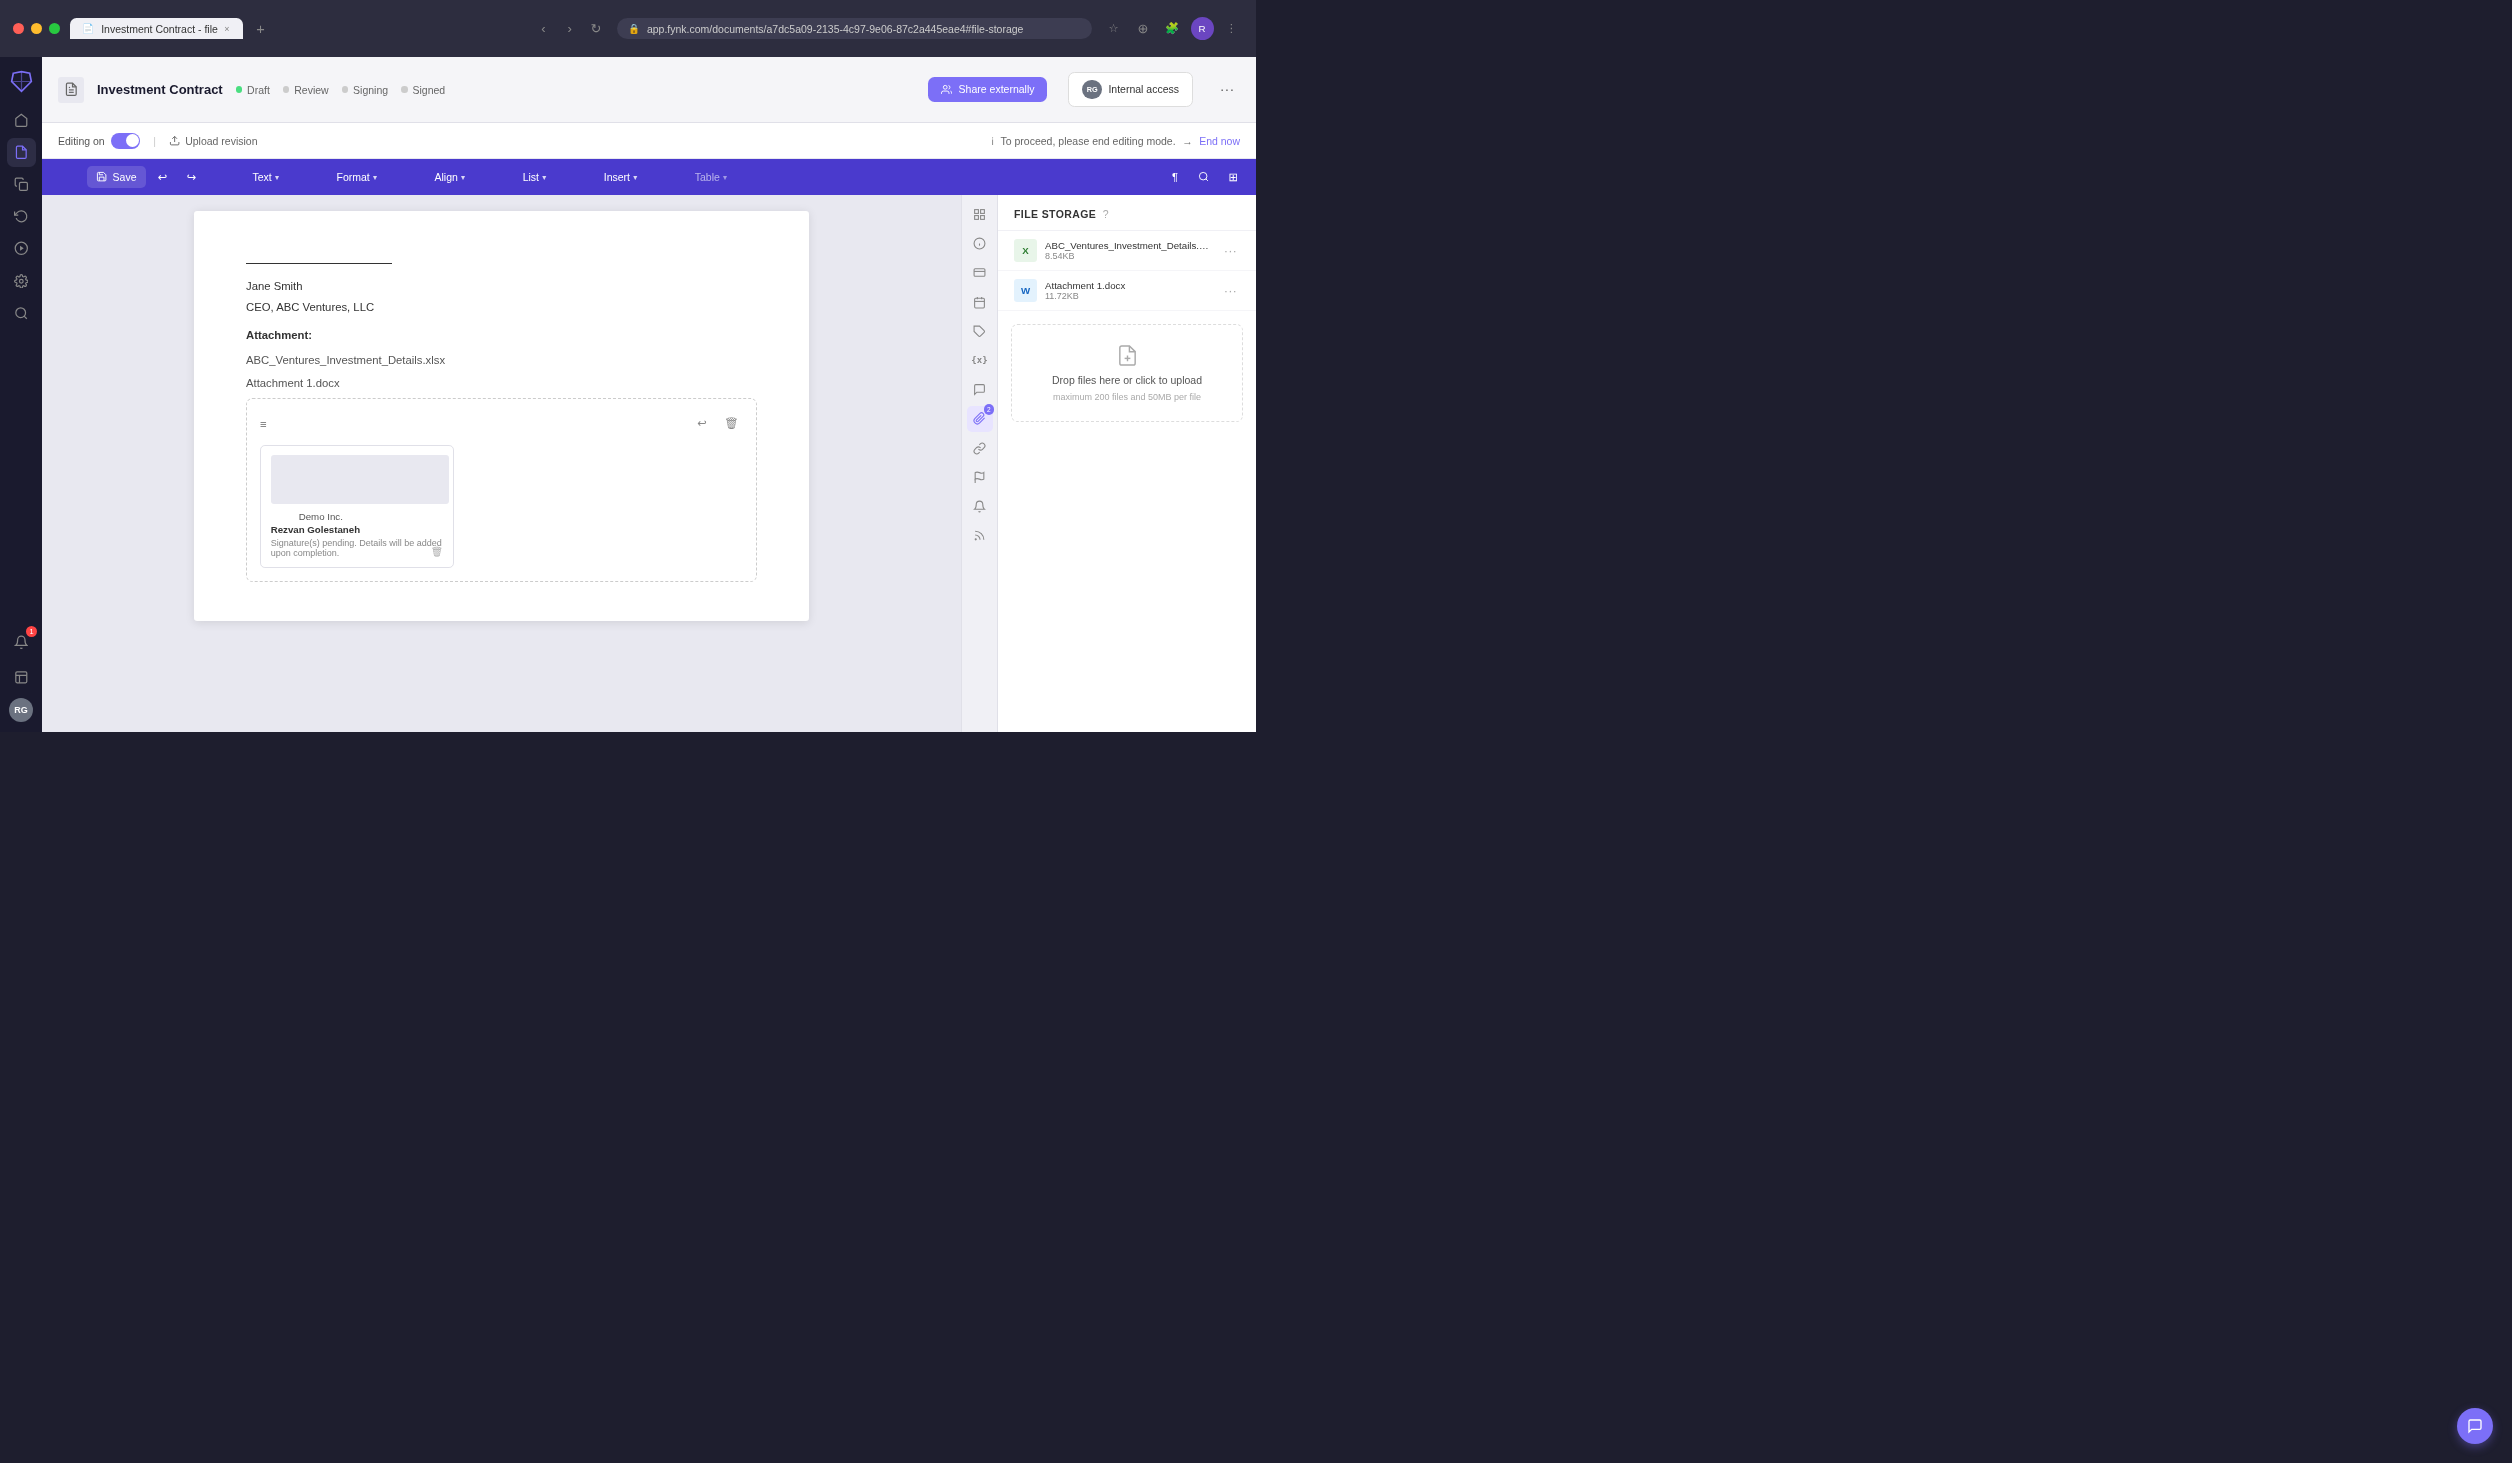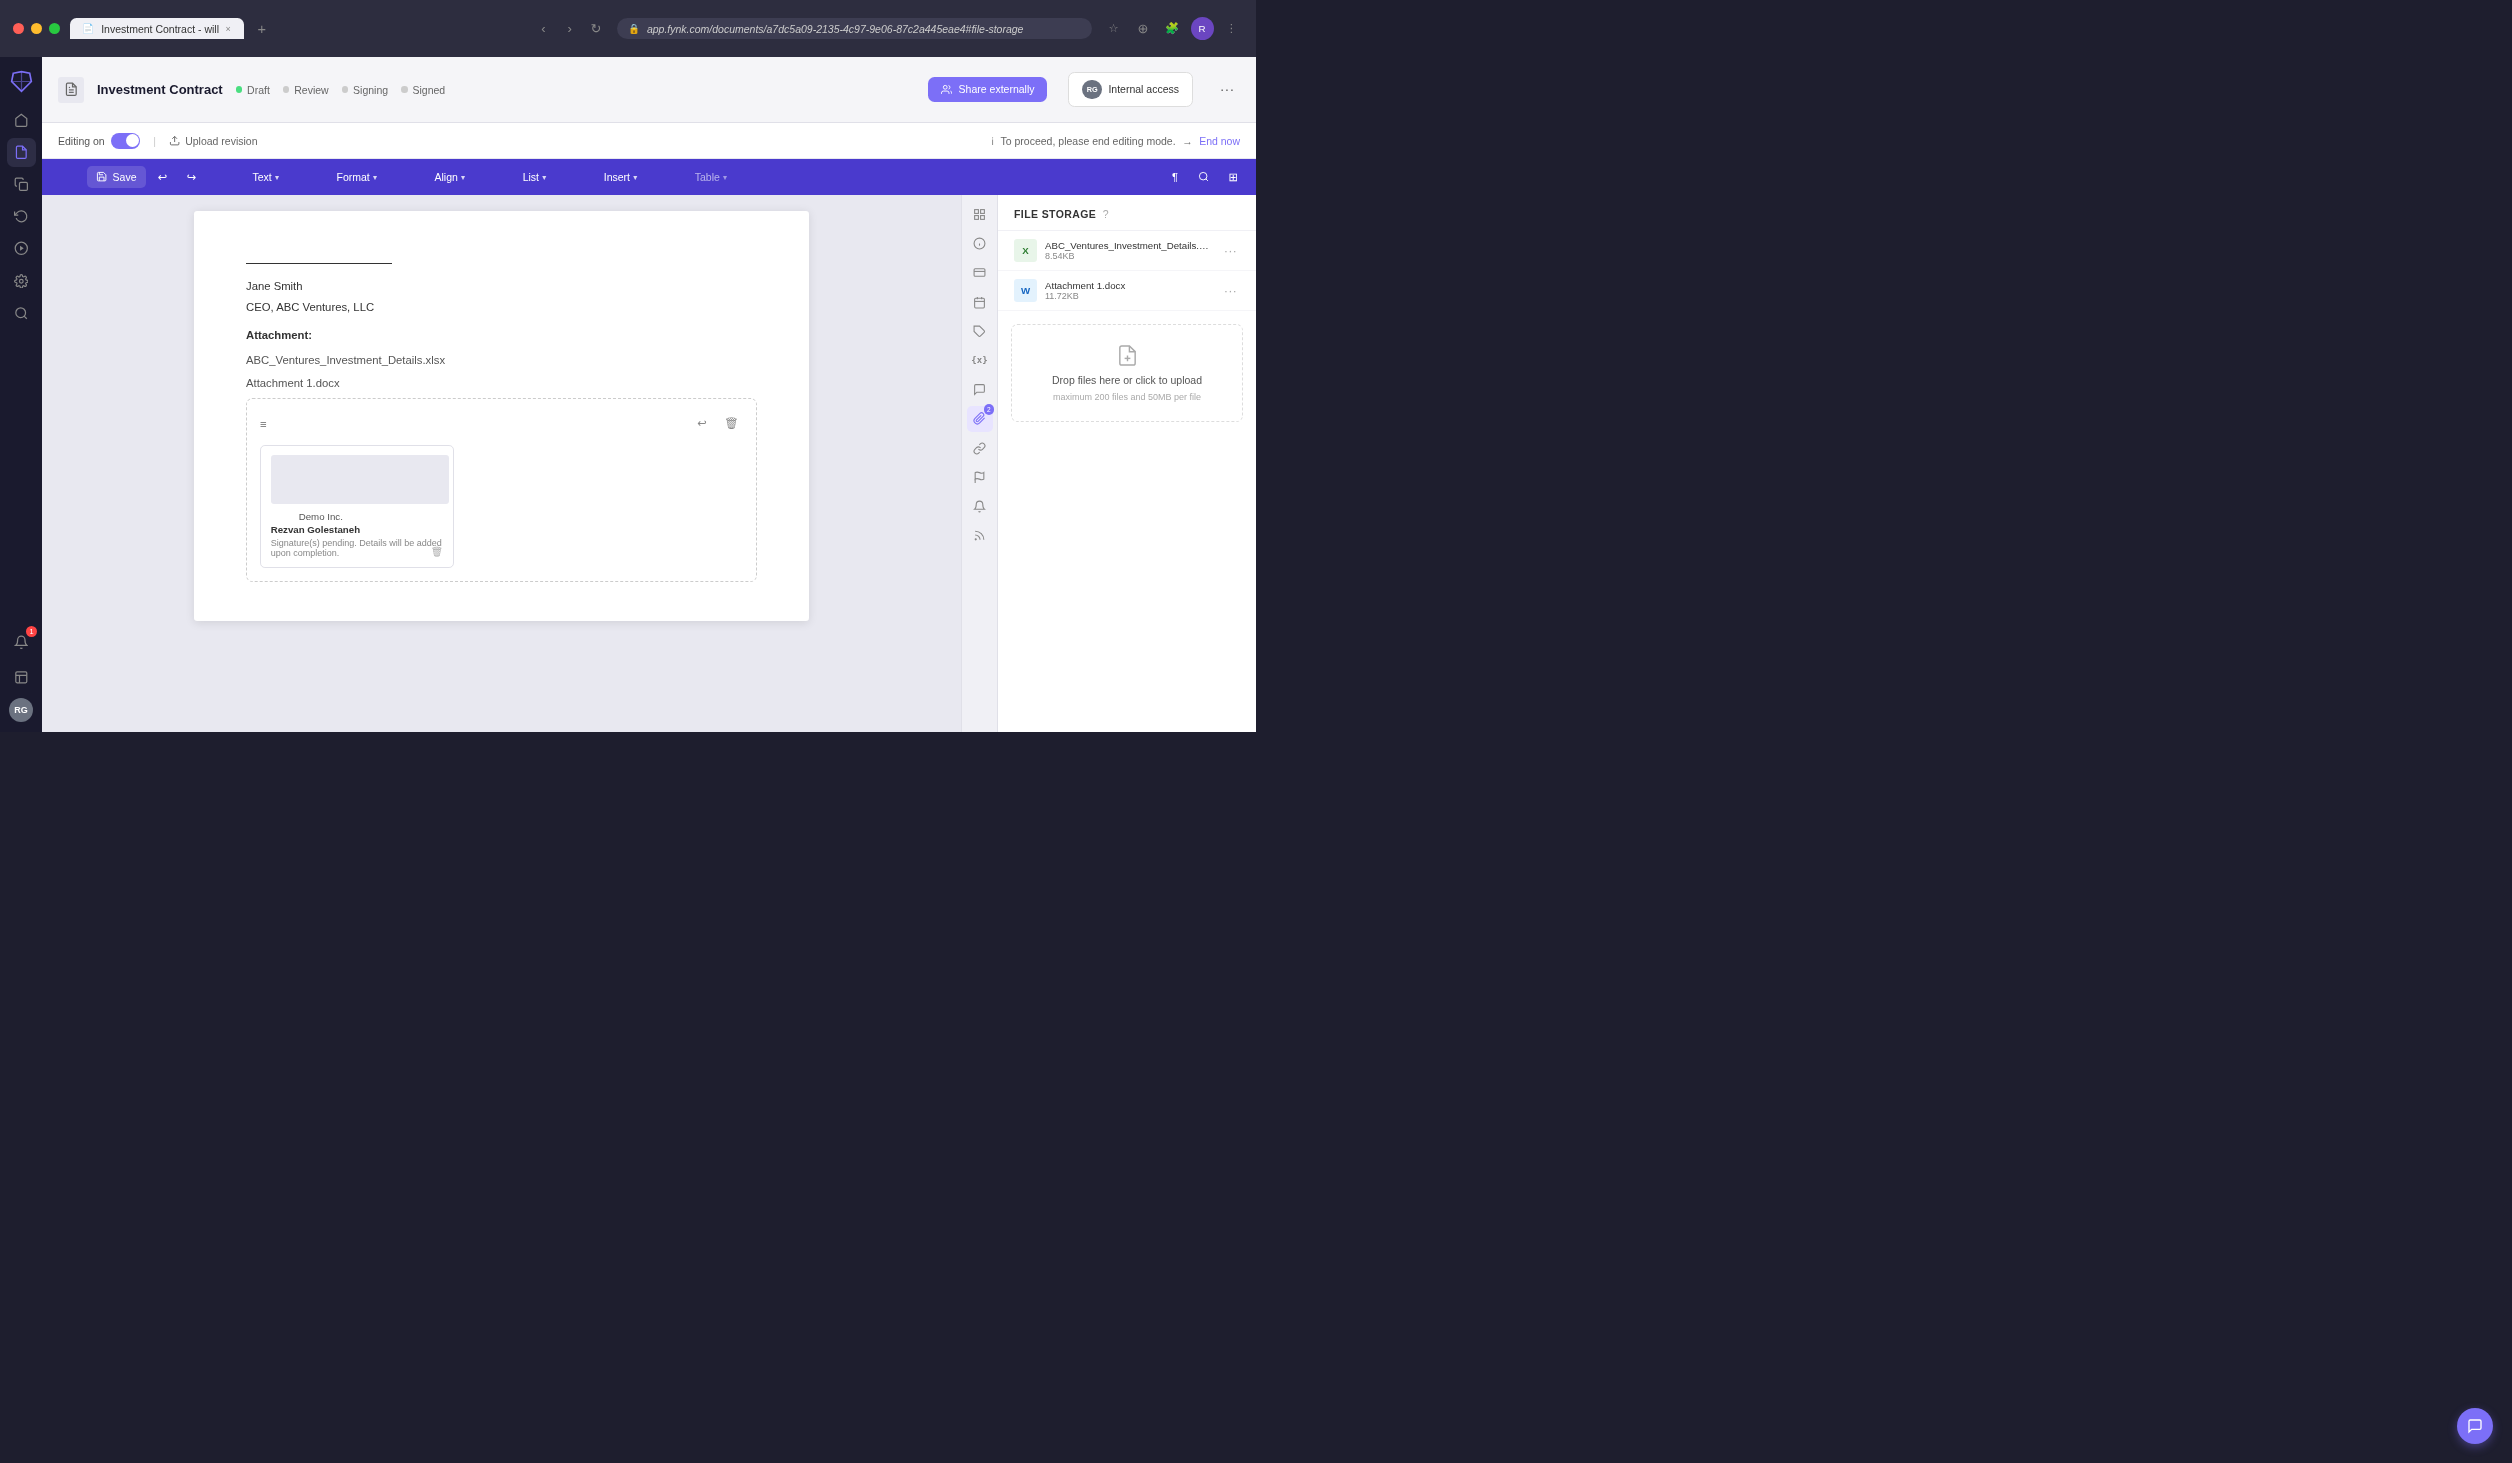--- a/index.html
+++ b/index.html
@@ -137,33 +137,33 @@
 
 <div class="browser-chrome">
   <div class="traffic-lights">
     <div class="tl tl-red"></div>
     <div class="tl tl-yellow"></div>
     <div class="tl tl-green"></div>
   </div>
   <div class="tab-bar">
     <div class="tab active">
       <span style="font-size:9.7px;">📄</span>
-      <span>Investment Contract - will</span>
+      <span>Investment Contract - file</span>
       <span class="tab-close">×</span>
     </div>
     <div class="tab-add">+</div>
   </div>
   <div class="nav-buttons">
     <button class="nav-btn">‹</button>
     <button class="nav-btn">›</button>
     <button class="nav-btn">↻</button>
   </div>
   <div class="address-bar">
     <span class="lock">🔒</span>
-    <span style="font-size:10.5px;color:#ccc;font-style:italic;">app.fynk.com/documents/a7dc5a09-2135-4c97-9e06-87c2a445eae4#file-storage</span>
+    <span style="font-size:10.5px;color:#ccc;">app.fynk.com/documents/a7dc5a09-2135-4c97-9e06-87c2a445eae4#file-storage</span>
   </div>
   <div class="browser-actions">
     <button class="browser-action-icon">☆</button>
     <button class="browser-action-icon" style="font-size:13px;">⊕</button>
     <button class="browser-action-icon">🧩</button>
     <button class="browser-action-icon" style="background:#6b46c1;border-radius:50%;color:white;font-size:9.7px;">R</button>
     <button class="browser-action-icon">⋮</button>
   </div>
 </div>
 

